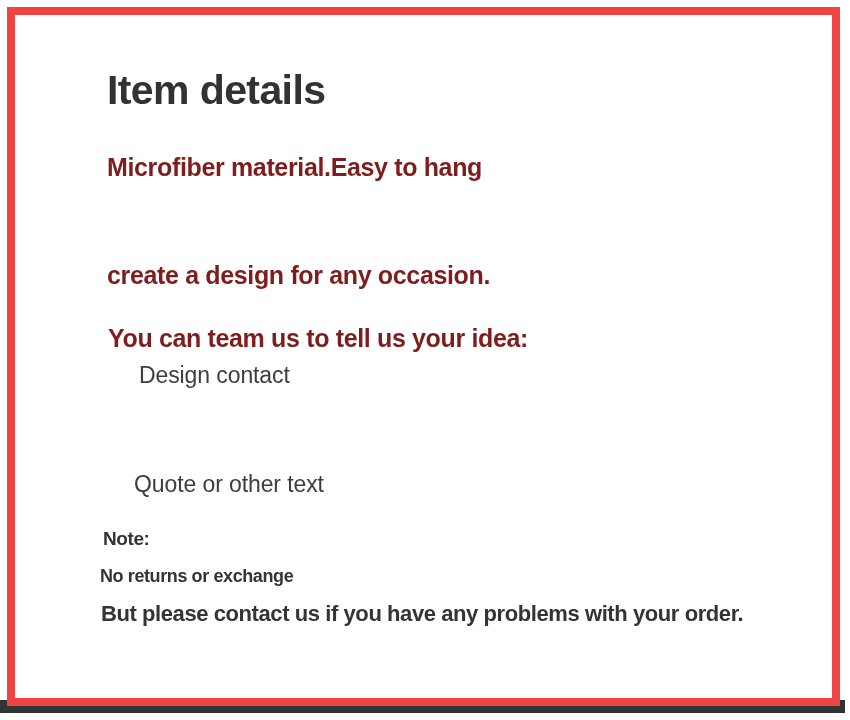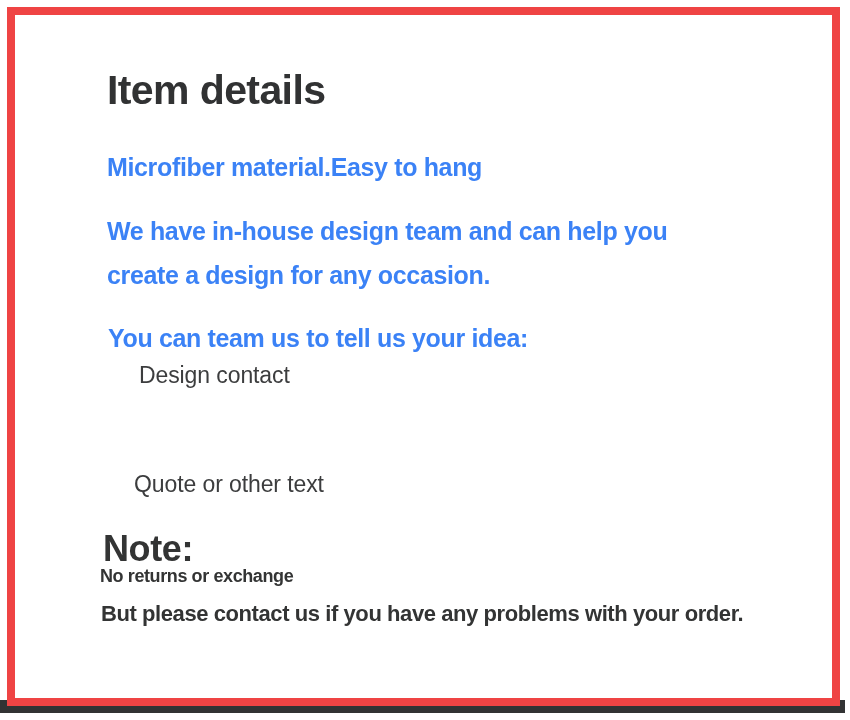--- a/index.html
+++ b/index.html
@@ -59,21 +59,21 @@
     font-weight: bold;
     letter-spacing: -0.6px;
     color: #313233;
   }
 
   
   .body-bold {
     font-size: 25px;
     font-weight: bold;
     letter-spacing: -0.35px;
-    color: #3b82f6;
+    color: #7f1d1d;
   }
   #tagline      { left: 92px; top: 138px; }
   #para-line-1  { left: 92px; top: 202px; }
   #para-line-2  { left: 92px; top: 246px; }
   #list-heading { left: 93px; top: 309px; }
 
   
   .list-item {
     font-size: 23px;
     font-weight: normal;
@@ -82,21 +82,21 @@
   }
   #list-item-0 { left: 124px; top: 347px; }
   #list-item-1 { left: 122px; top: 383px; }
   #list-item-2 { left: 126px; top: 420px; }
   #list-item-3 { left: 119px; top: 456px; }
 
   
   #note-label {
     left: 88px;
     top: 513px;
-    font-size: 36px;
+    font-size: 19px;
     font-weight: bold;
     letter-spacing: -0.4px;
   }
   #note-line-1 {
     left: 85px;
     top: 551px;
     font-size: 18px;
     font-weight: bold;
     letter-spacing: -0.4px;
   }
@@ -113,21 +113,20 @@
 
 <div id="bottom-bar"></div>
 
 <div id="frame">
   <div id="content">
 
     <div class="tx" id="page-title">Item details</div>
 
     <div class="tx body-bold" id="tagline">Microfiber material.Easy to hang</div>
 
-    <div class="tx body-bold" id="para-line-1">We have in-house design team and can help you</div>
     <div class="tx body-bold" id="para-line-2">create a design for any occasion.</div>
 
     <div class="tx body-bold" id="list-heading">You can team us to tell us your idea:</div>
 
     <div class="tx list-item" id="list-item-0">Design contact</div>
     <div class="tx list-item" id="list-item-3">Quote or other text</div>
 
     <div class="tx" id="note-label">Note:</div>
     <div class="tx" id="note-line-1">No returns or exchange</div>
     <div class="tx" id="note-line-2">But please contact us if you have any problems with your order.</div>

